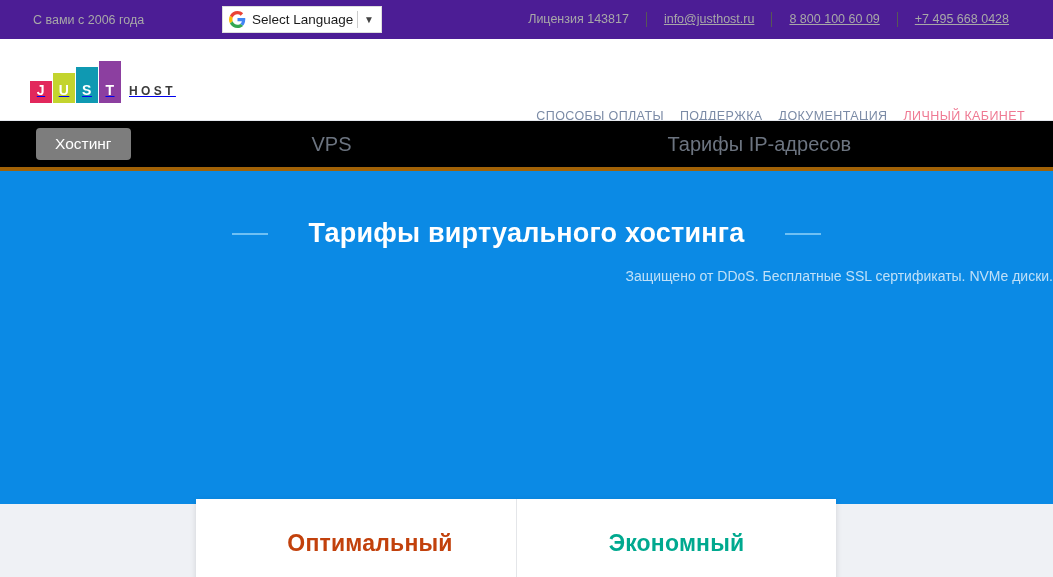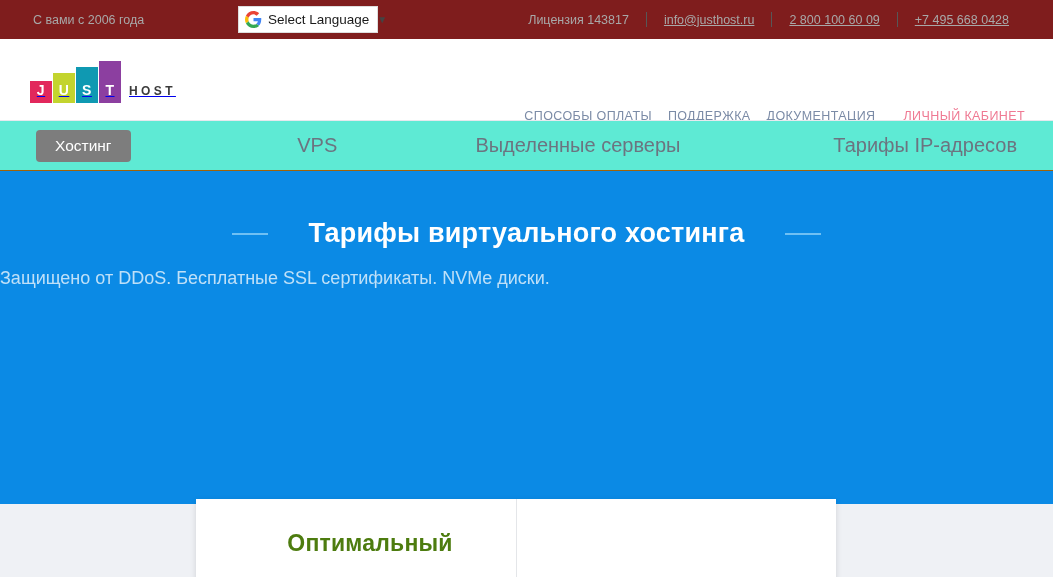--- a/index.html
+++ b/index.html
@@ -6,53 +6,52 @@
   html, body {
     width: 1053px; height: 577px;
     overflow: hidden;
     font-family: "Liberation Sans", sans-serif;
     background: #eff1f5;
   }
 
   
   .topbar {
     height: 39px;
-    background: #7f1d1d;
+    background: #4c1d95;
     display: flex;
     align-items: center;
     color: #a6a6a6;
     font-size: 12.5px;
     position: relative;
   }
   .topbar-left { position: absolute; left: 33px; color: #a8a8a8; font-size: 12.5px; }
 
   .gt-widget {
     position: absolute;
-    left: 238px;
+    left: 222px;
     top: 6px;
-    width: 140px;
+    width: 160px;
     height: 27px;
     background: #ffffff;
     border: 1px solid #dddddd;
     display: flex;
     align-items: center;
     padding: 0 0 0 6px;
     font-size: 13.5px;
     color: #222222;
   }
   .g-logo { width: 17px; height: 17px; flex: 0 0 17px; margin-right: 6px; }
   .gt-label { flex: 1 1 auto; white-space: nowrap; color: #1a1a1a; font-size: 13.5px; }
   .gt-sep { width: 1px; height: 17px; background: #cccccc; margin: 0 6px 0 2px; }
   .gt-caret { font-size: 10px; color: #444444; margin-right: 7px; }
 
   .topbar-right {
     position: absolute;
     right: 27px;
     display: flex;
-    align-items: center;
     gap: 0;
   }
   .topbar-right .tb-item { padding: 0 17px; white-space: nowrap; color: #a8a8a8; font-size: 12.5px; }
   .topbar-right .tb-div { width: 1px; height: 15px; background: #575757; }
 
   
   .header {
     height: 81px;
     background: #ffffff;
     position: relative;
@@ -104,28 +103,28 @@
     align-items: center;
     gap: 16px;
   }
   .mainnav a {
     font-size: 12.5px;
     letter-spacing: .4px;
     color: #7b8ba6;
     text-decoration: none;
     white-space: nowrap;
   }
-  .mainnav a.accent { color: #ef7a93; margin-left: 12px; }
+  .mainnav a.accent { color: #ef7a93; }
 
   
   .subnav {
     height: 51px;
-    background: #5eead4;
+    background: #000000;
     border-top: 1px solid #e6e9ee;
-    border-bottom: 1px solid #a16207;
+    border-bottom: 4px solid #a16207;
     position: relative;
   }
   .subnav-inner {
     position: absolute;
     left: 36px; right: 36px; top: 0; bottom: 0;
     display: flex;
     align-items: center;
   }
   .subnav-item {
     font-size: 20px;
@@ -165,23 +164,23 @@
     color: #ffffff;
     font-size: 27px;
     font-weight: bold;
     white-space: nowrap;
     letter-spacing: .2px;
   }
   .hero-sub {
     position: absolute;
     top: 97px;
     left: 0; right: 0;
-    text-align: left;
+    text-align: right;
     color: #bfe0f8;
-    font-size: 18px;
+    font-size: 14px;
   }
 
   
   .cards {
     position: absolute;
     left: 196px;
     top: 328px;
     width: 640px;
     height: 226px;
     background: #ffffff;
@@ -194,21 +193,21 @@
     position: relative;
     padding-top: 31px;
   }
   .card + .card { border-left: 1px solid #e4e6e9; }
   .card-title {
     text-align: center;
     font-size: 23px;
     font-weight: bold;
     letter-spacing: .2px;
   }
-  .card-title.blue { color: #4d7c0f; padding-left: 28px; }
+  .card-title.blue { color: #c2410c; padding-left: 28px; }
   .card-title.green { color: #00a98f; }
   .card-desc {
     margin-top: 18px;
     padding: 0 18px;
     text-align: center;
     font-size: 13.2px;
     color: #333333;
     line-height: 1.55;
   }
 
@@ -234,21 +233,21 @@
     <span class="gt-label">Select Language</span>
     <span class="gt-sep"></span>
     <span class="gt-caret">▼</span>
   </div>
 
   <div class="topbar-right">
     <span class="tb-item">Лицензия 143817</span>
     <span class="tb-div"></span>
     <a class="tb-item" href="#">info@justhost.ru</a>
     <span class="tb-div"></span>
-    <a class="tb-item" href="#">2 800 100 60 09</a>
+    <a class="tb-item" href="#">8 800 100 60 09</a>
     <span class="tb-div"></span>
     <a class="tb-item" href="#">+7 495 668 0428</a>
   </div>
 </div>
 
 <div class="header">
   <a class="logo" href="#">
     <span class="bars">
       <span class="bar b1">
           <span>J</span>
@@ -273,21 +272,20 @@
     <a href="#" class="accent">ЛИЧНЫЙ КАБИНЕТ</a>
   </nav>
 </div>
 
 <div class="subnav">
   <div class="subnav-inner">
     <a href="#" class="subnav-item active">Хостинг</a>
     <span class="sp1"></span>
     <a href="#" class="subnav-item">VPS</a>
     <span class="sp2"></span>
-    <a href="#" class="subnav-item">Выделенные серверы</a>
     <span class="sp3"></span>
     <a href="#" class="subnav-item">Тарифы IP-адресов</a>
   </div>
 </div>
 
 <div class="hero">
   <div class="hero-head">
     <span class="hdash"></span>
     <h1 class="hero-title">Тарифы виртуального хостинга</h1>
     <span class="hdash"></span>
@@ -300,20 +298,21 @@
       <div class="card-title blue">Оптимальный</div>
       <div class="card-desc">
         <br>
         <br>
         
       </div>
 
     </div>
 
     <div class="card">
+      <div class="card-title green">Экономный</div>
       <div class="card-desc">
         <br>
         <br>
         
       </div>
 
     </div>
 
   </div>
 </div>

